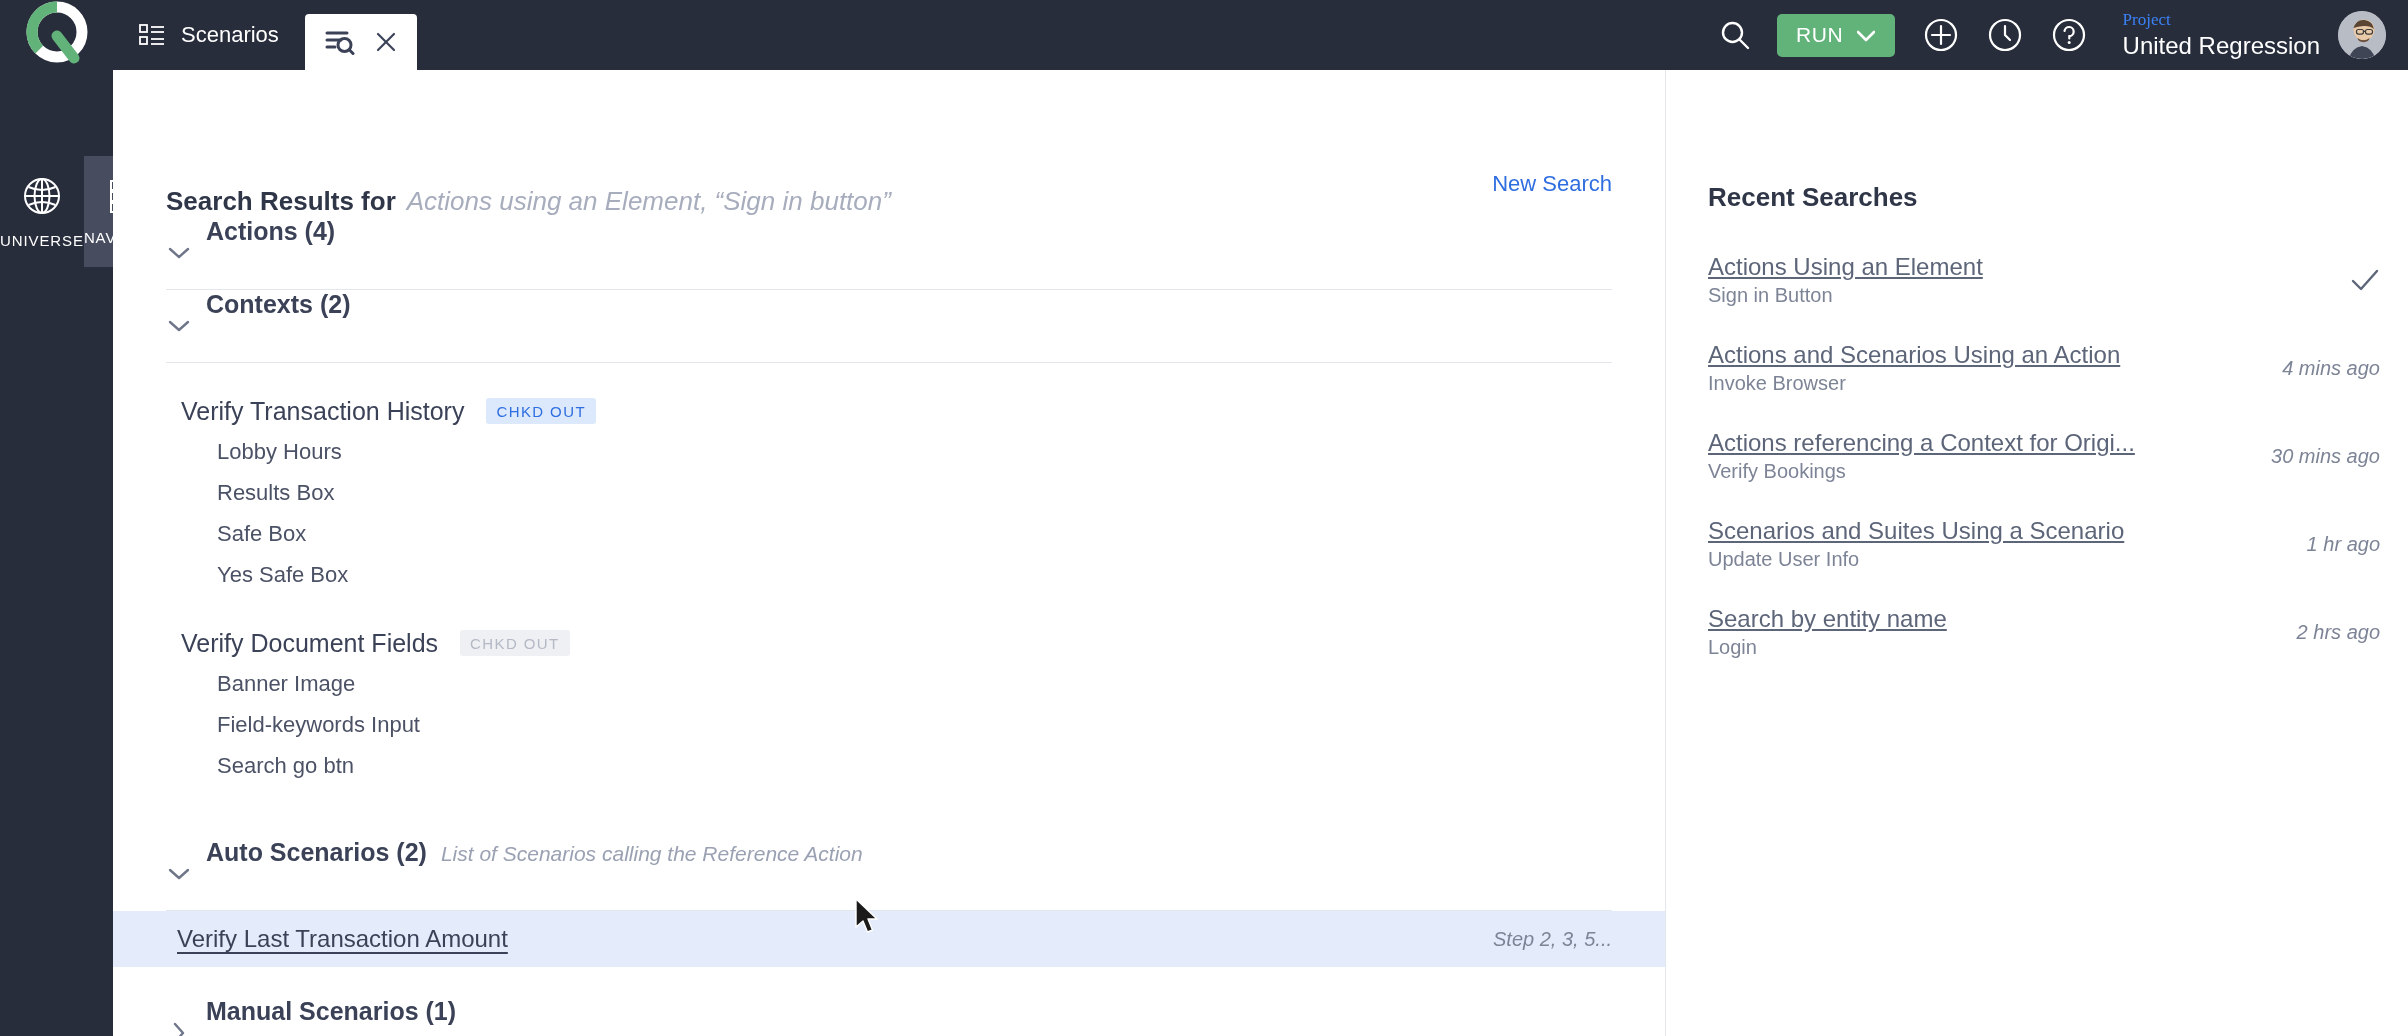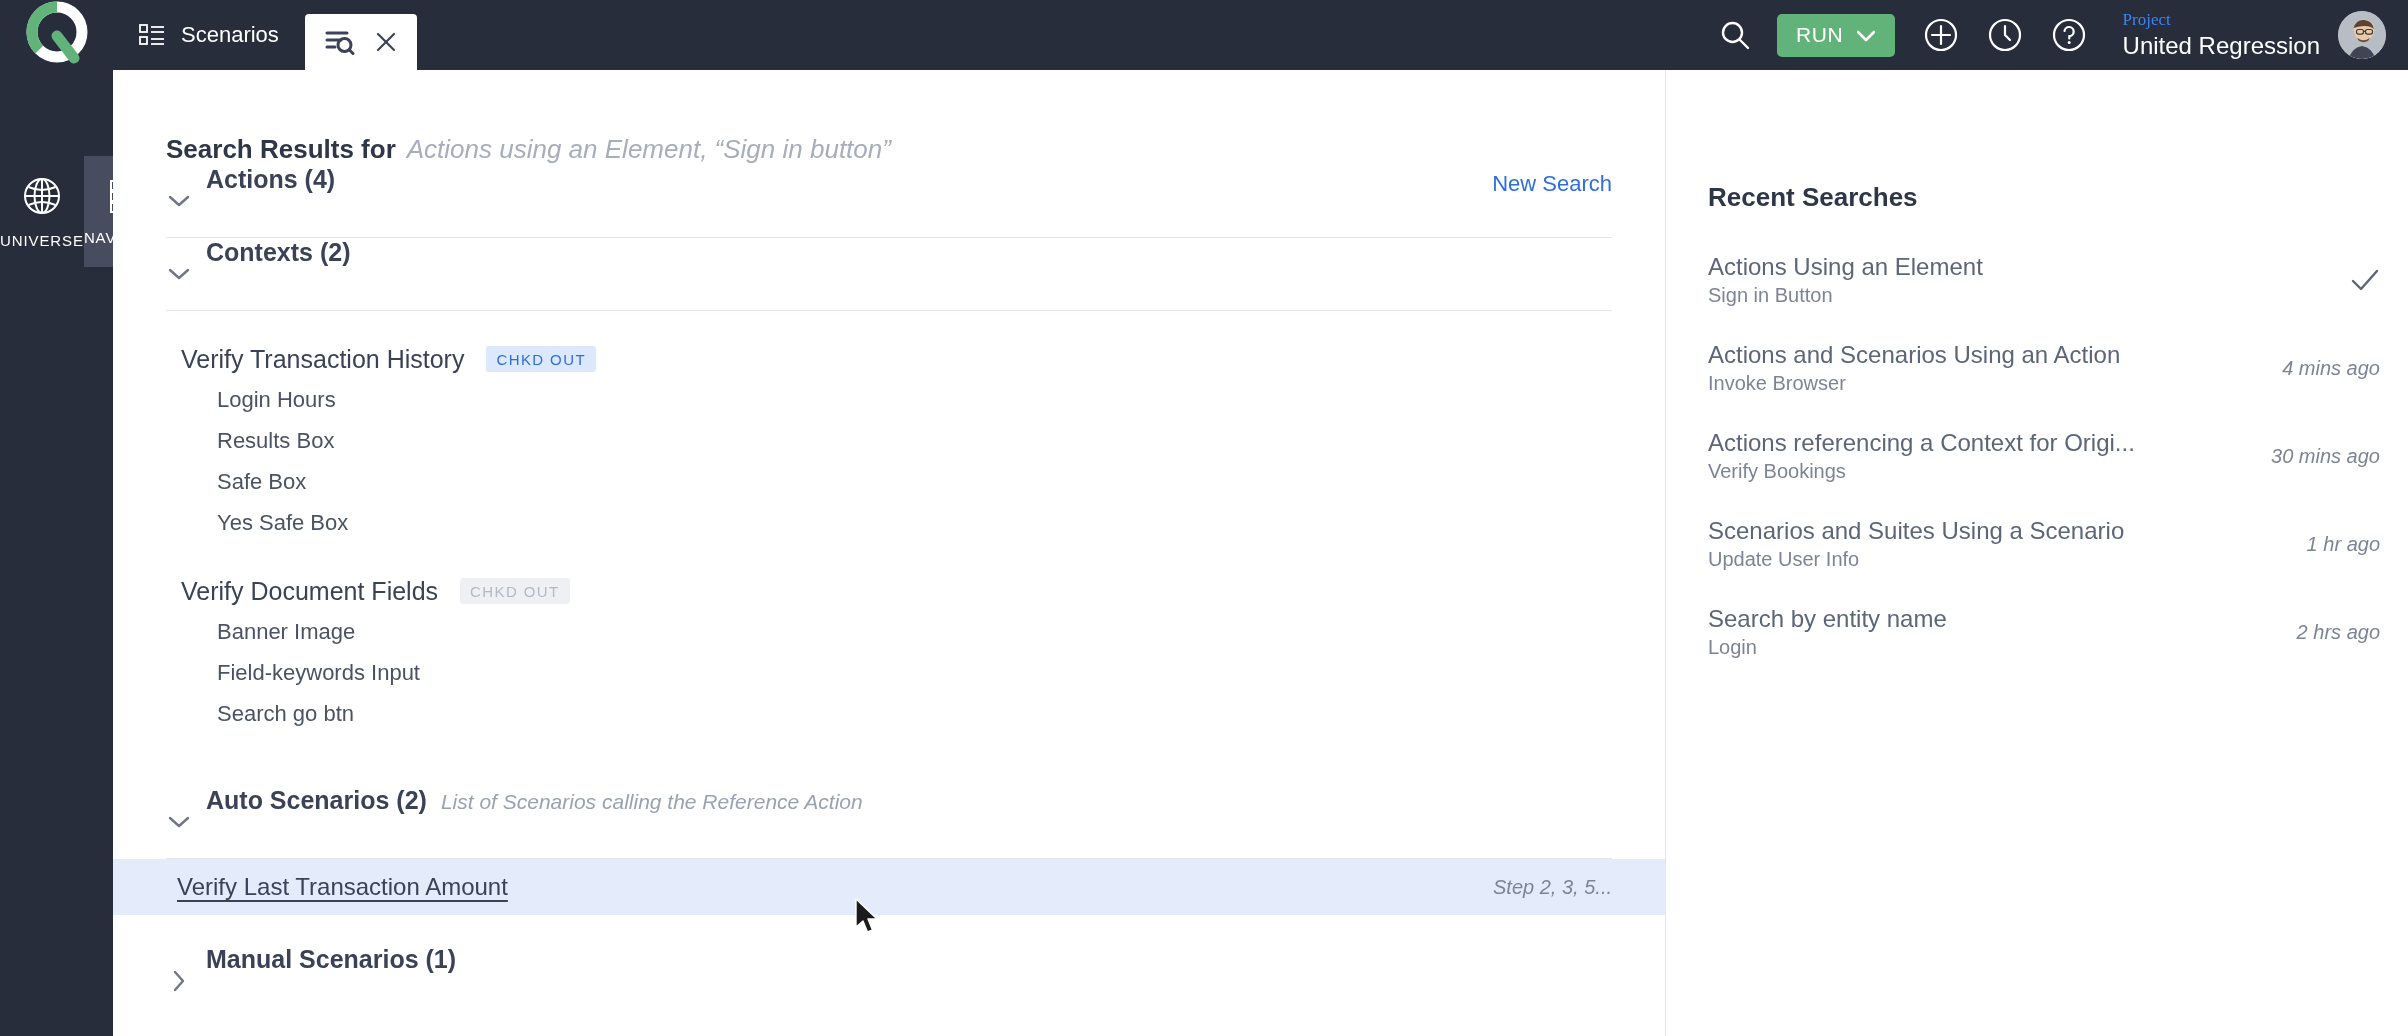--- a/index.html
+++ b/index.html
@@ -156,21 +156,21 @@
   .main-col {
     width: 1552px;
     flex: 0 0 1552px;
     padding: 0;
     position: relative;
   }
 
   .results-header {
     display: flex;
     align-items: flex-start;
-    padding: 64px 0 0 53px;
+    padding: 116px 0 0 53px;
     position: relative;
   }
   .rh-title {
     font-size: 26px; font-weight: bold; color: #2f3647;
     white-space: nowrap;
   }
   .rh-query {
     font-size: 26px; font-style: italic; color: #a7adbd;
     margin-left: 11px; white-space: nowrap;
   }
@@ -246,21 +246,21 @@
     min-width: 0;
   }
   .recent-title { font-size: 26px; font-weight: bold; color: #2f3647; }
   .recent-list { margin-top: 40px; }
   .recent-item {
     display: flex; align-items: center;
     padding: 0 0 34px 0;
     cursor: pointer;
   }
   .ri-text { min-width: 0; }
-  .ri-title { font-size: 24px; color: #5d6579; white-space: nowrap; }
+  .ri-title { font-size: 24px; color: #5d6579; white-space: nowrap; text-decoration: underline; }
   .ri-sub { font-size: 20px; color: #7d8496; margin-top: 3px; }
   .ri-time {
     margin-left: auto; font-size: 20px; font-style: italic;
     color: #7d8496; white-space: nowrap; padding-left: 24px;
   }
   .ri-check { margin-left: auto; padding-left: 24px; display: flex; align-items: center; }
 
   .cursor-arrow { position: absolute; pointer-events: none; z-index: 50; }
 </style>
 </head>
@@ -478,21 +478,21 @@
             </span>
             <span class="sec-title">Contexts (2)</span>
           </div>
           <div class="hr"></div>
 
           <div class="ctx-group">
             <div class="ctx-head">
               <span class="ctx-name">Verify Transaction History</span>
               <span class="badge blue">CHKD OUT</span>
             </div>
-            <div class="ctx-child">Login Hours</div>
+            <div class="ctx-child">Lobby Hours</div>
             <div class="ctx-child">Results Box</div>
             <div class="ctx-child">Safe Box</div>
             <div class="ctx-child">Yes Safe Box</div>
           </div>
 
           <div class="ctx-group">
             <div class="ctx-head">
               <span class="ctx-name">Verify Document Fields</span>
               <span class="badge gray">CHKD OUT</span>
             </div>

